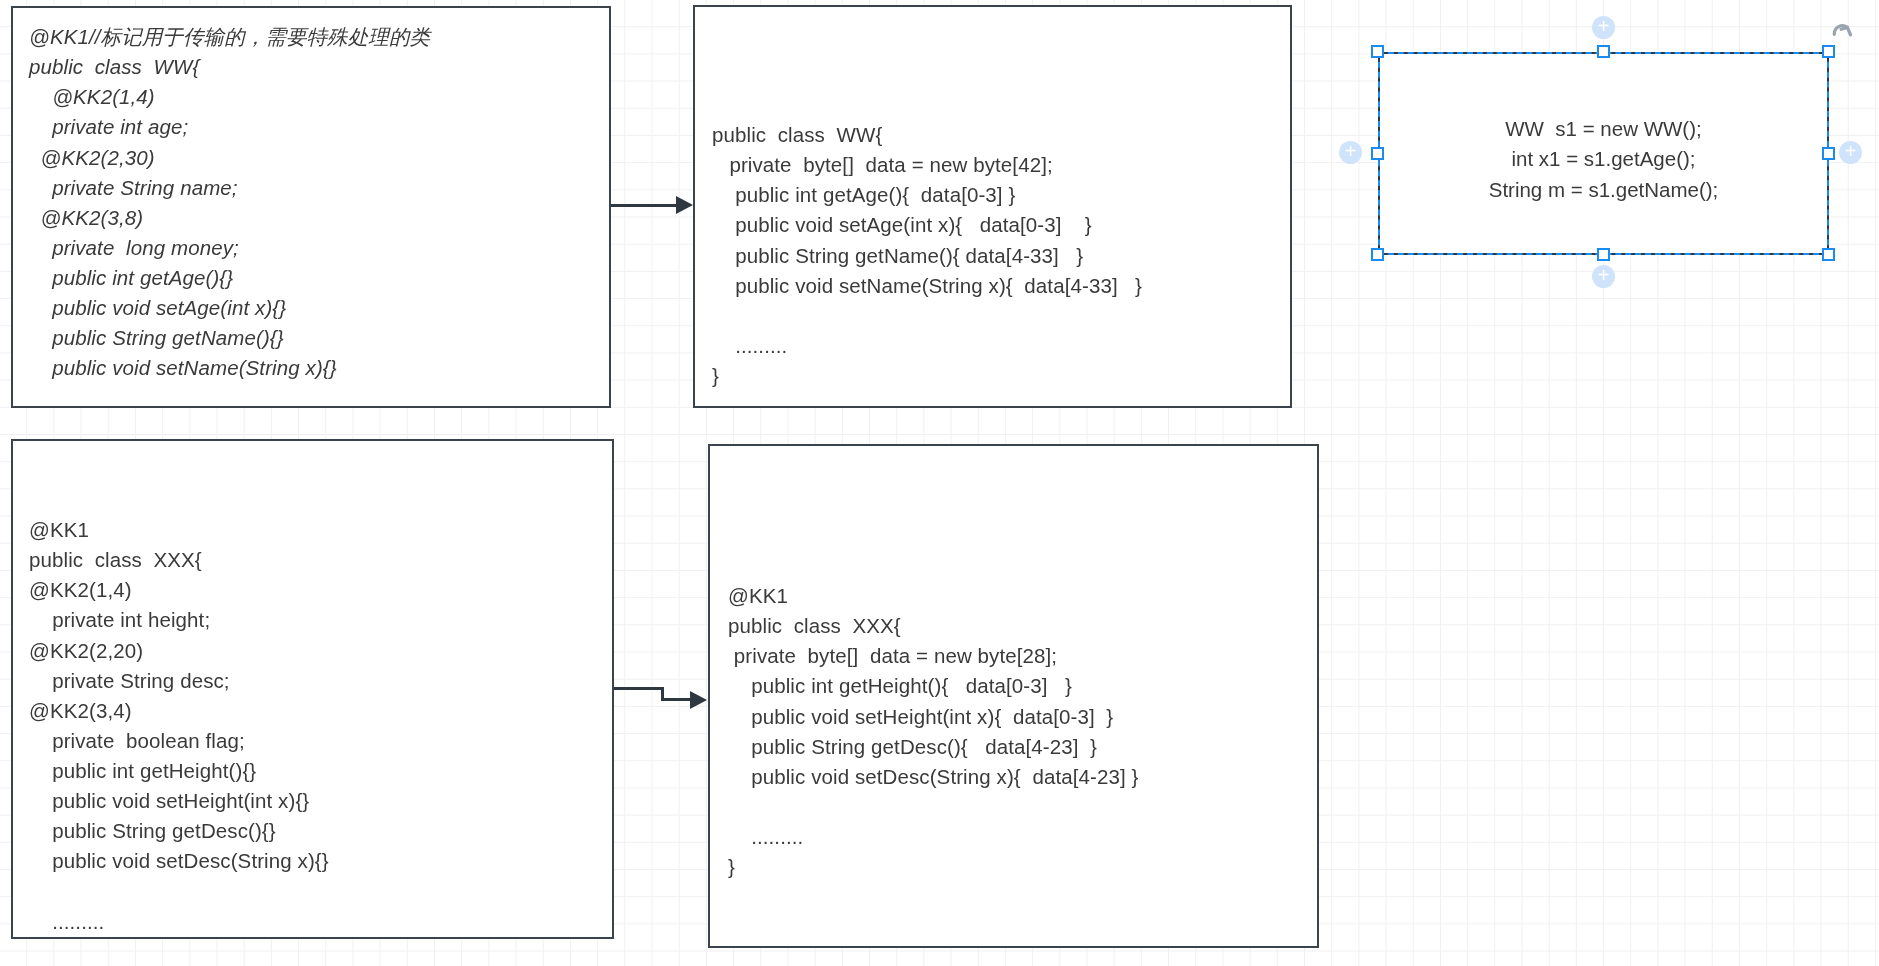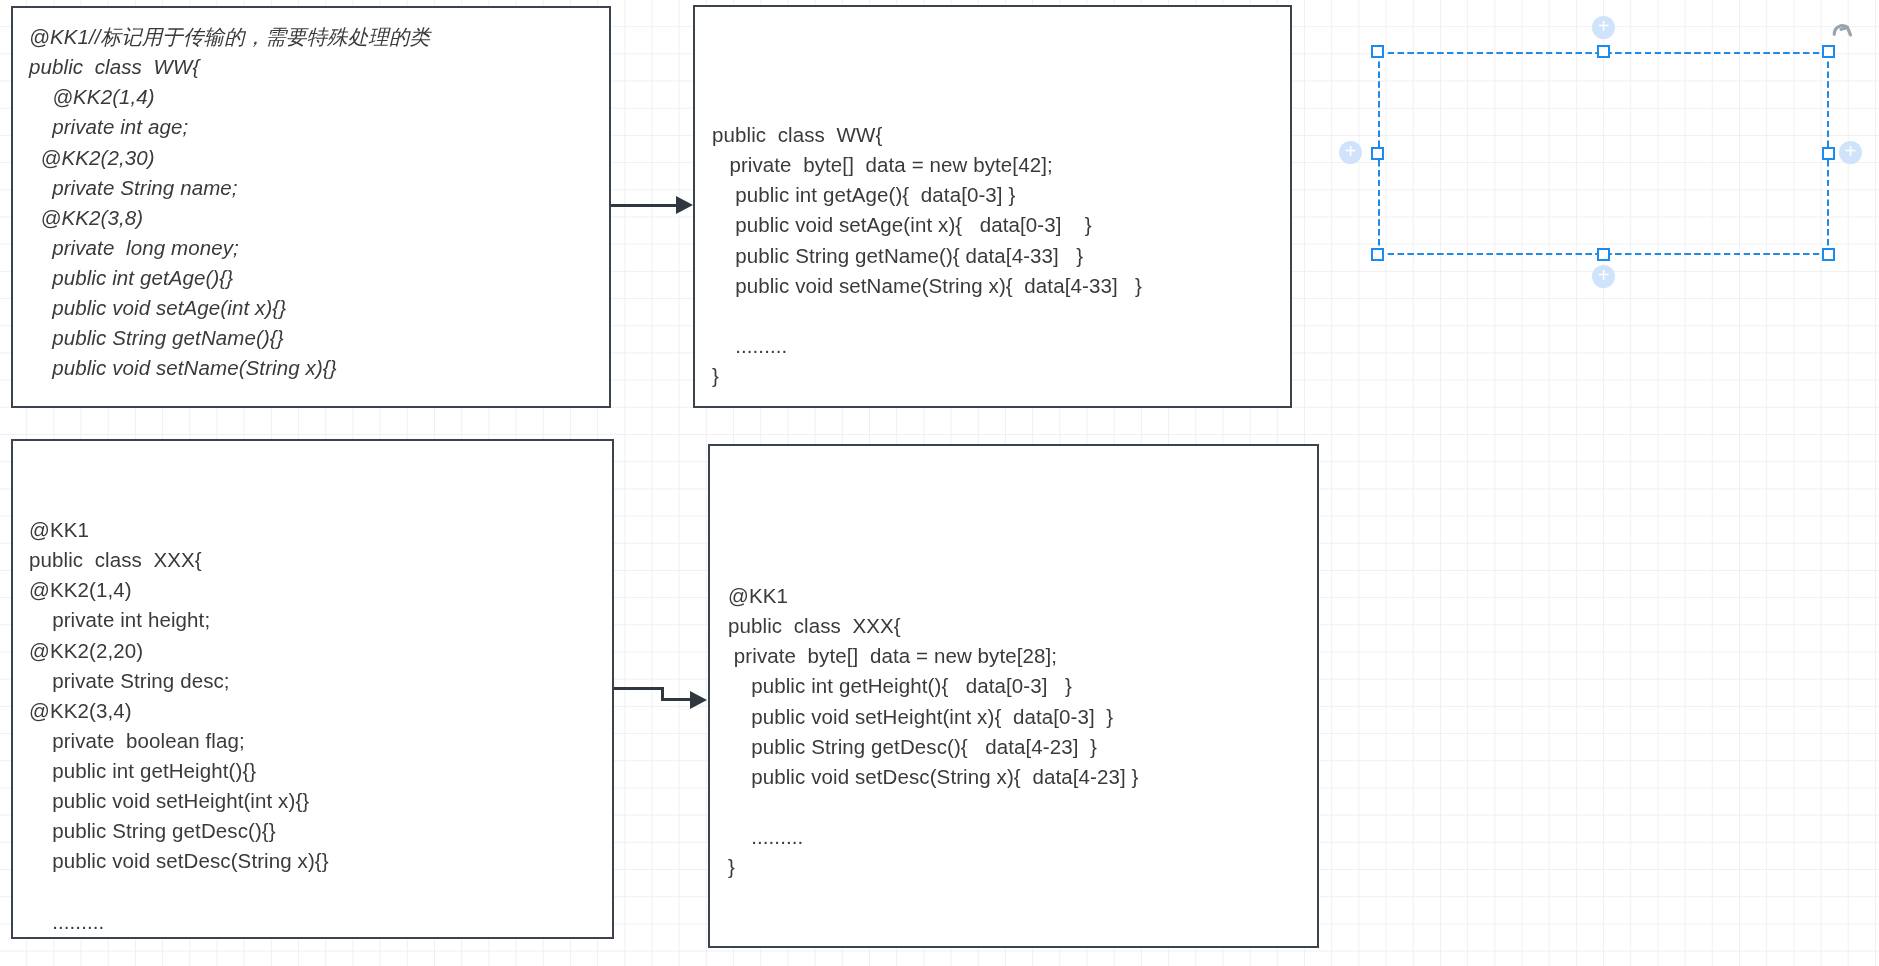--- a/index.html
+++ b/index.html
@@ -177,20 +177,25 @@
 }</div>
   </div>
 
   <div>
     <div class="arrow-line" style="left:614px; top:687px; width:49px;"></div>
     <div class="arrow-vert" style="left:661px; top:687px; height:13px;"></div>
     <div class="arrow-line" style="left:661px; top:698px; width:35px;"></div>
     <div class="arrow-head" style="left:690px; top:691px;"></div>
   </div>
 
+  <div class="shape" style="left:1378px; top:52px; width:451px; height:203px; border-color:#2f3840;">
+    <div class="centered-code" style="top:60px;">WW  s1 = new WW();
+int x1 = s1.getAge();
+String m = s1.getName();</div>
+  </div>
 
   <div class="sel-outline" style="left:1378px; top:52px; width:451px; height:203px;"></div>
   <div class="sel-outline-blue" style="left:1378px; top:52px; width:451px; height:203px; border-style:dashed;"></div>
 
   <div class="plus-dot" style="left:1592px; top:16px;">+</div>
   <div class="plus-dot" style="left:1339px; top:141px;">+</div>
   <div class="plus-dot" style="left:1839px; top:141px;">+</div>
   <div class="plus-dot" style="left:1592px; top:265px;">+</div>
 
   <div class="sel-handle" style="left:1371px; top:45px;"></div>

